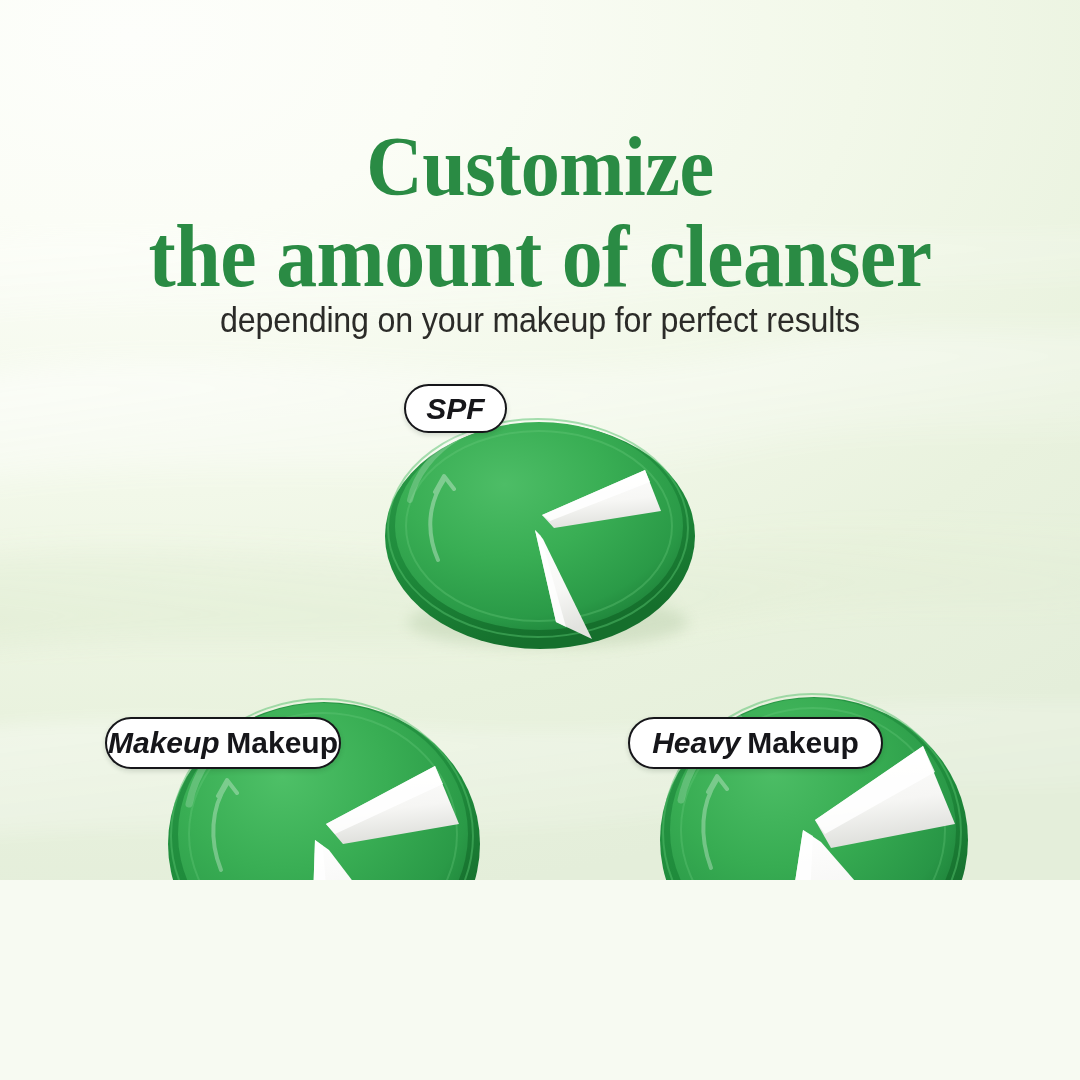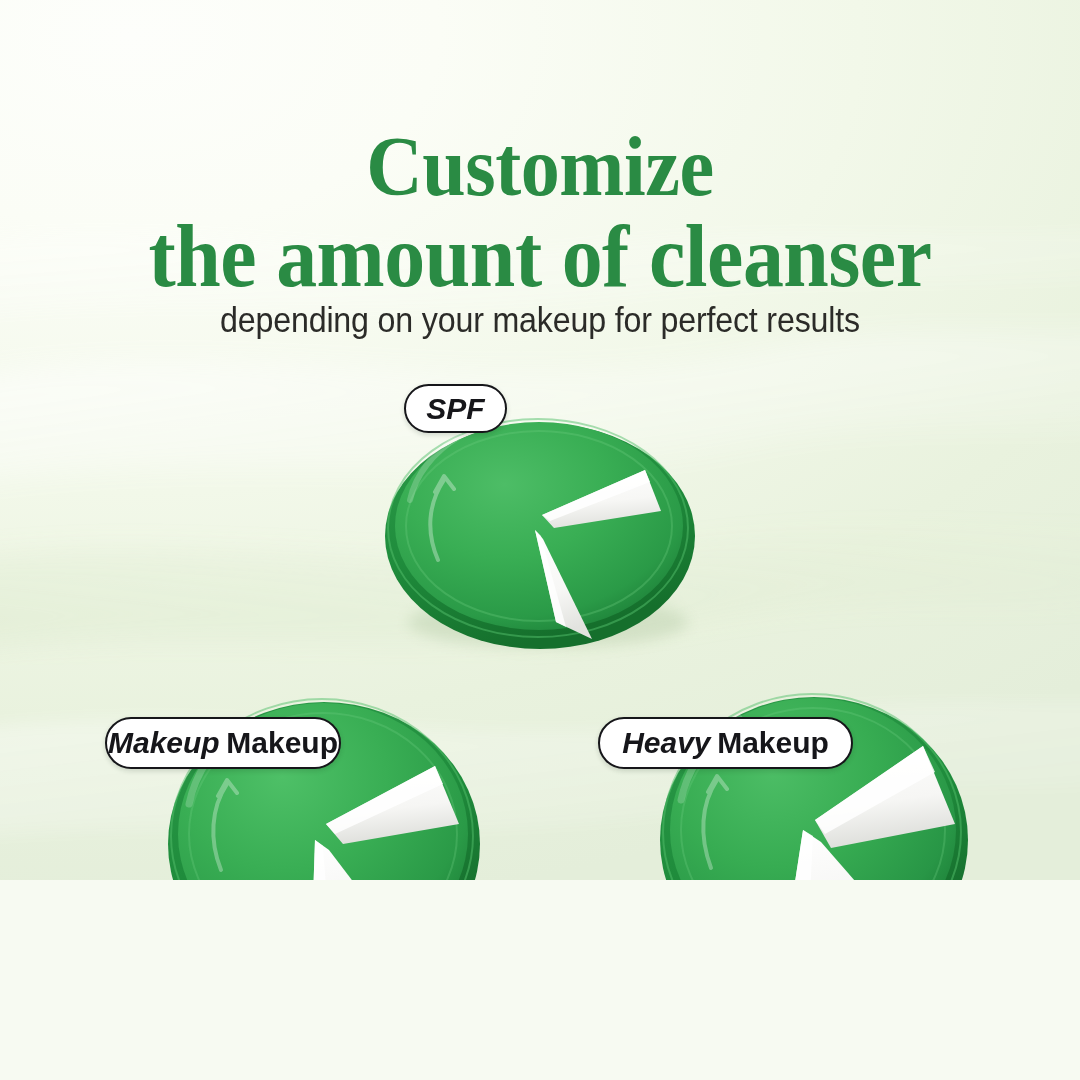--- a/index.html
+++ b/index.html
@@ -56,21 +56,21 @@
     color:#16161a;
     font-size:30px;
     white-space:nowrap;
     box-shadow:0 2px 5px rgba(20,40,20,.16);
   }
   .pill .em{font-style:italic;font-weight:600;margin-right:.22em;}
   .pill .rest{font-style:normal;font-weight:700;}
   .pill-spf{left:404px;top:384px;width:99px;height:45px;}
   .pill-spf .em{margin-right:0;}
   .pill-light{left:105px;top:717px;width:232px;height:48px;}
-  .pill-heavy{left:598px;top:717px;width:251px;height:48px;justify-content:center;}
+  .pill-heavy{left:628px;top:717px;width:251px;height:48px;justify-content:center;}
 </style>
 </head>
 <body>
 
 <div class="stage">
 
   <div class="bg"></div>
 
   <div class="bg-streaks">
     <svg viewBox="0 0 1080 1080" preserveAspectRatio="none">

